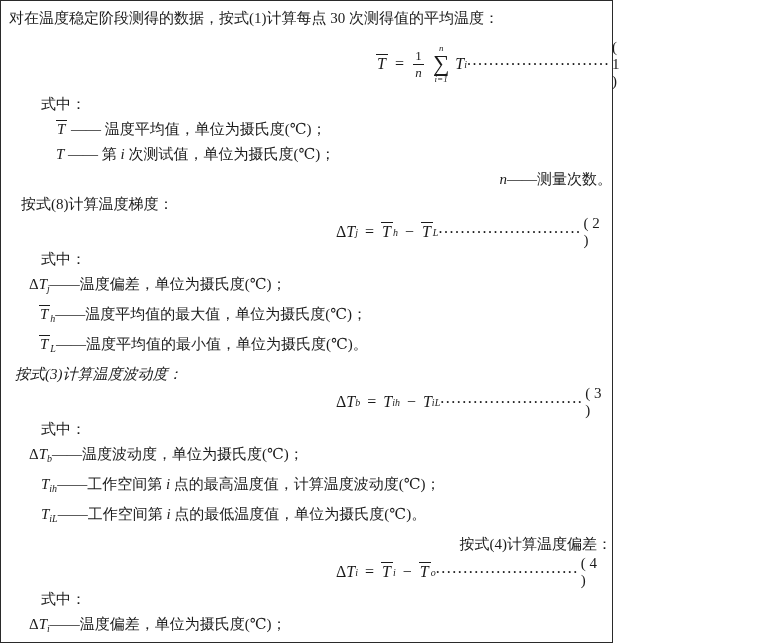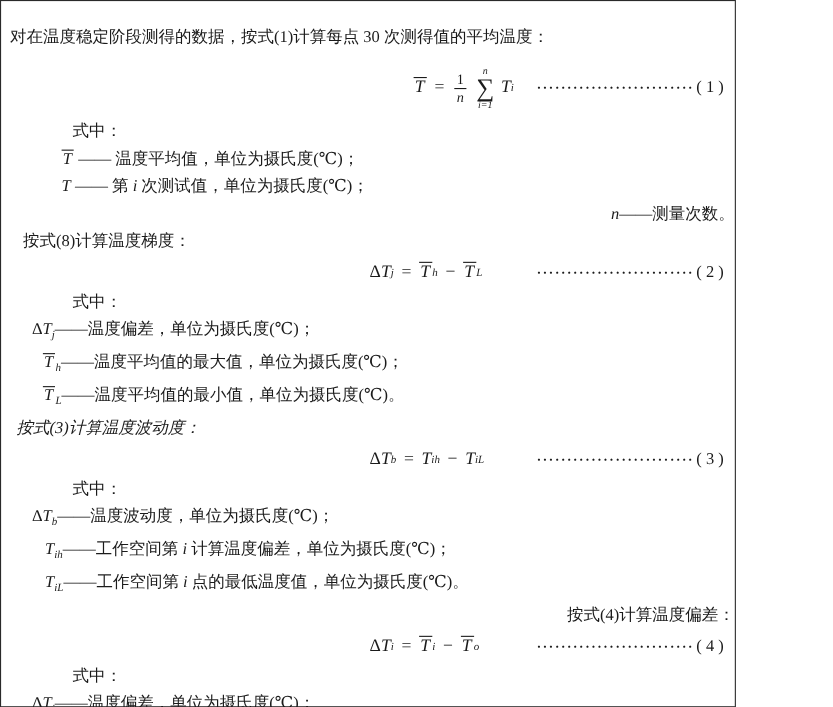--- a/index.html
+++ b/index.html
@@ -1,26 +1,26 @@
 <!DOCTYPE html>
 <html><head>
 <meta charset="utf-8">
 <style>
   html,body{margin:0;padding:0;background:#ffffff;}
   body{width:757px;height:643px;overflow:hidden;
        font-family:"Liberation Serif","DejaVu Serif",serif;
        color:#1b1b1b;-webkit-font-smoothing:antialiased;}
-  .page{box-sizing:border-box;width:669px;height:643px;border:1px solid #2a2a2a;
-        background:#fff;padding-top:24px;position:relative;}
+  .page{box-sizing:border-box;width:613px;height:643px;border:1px solid #2a2a2a;
+        background:#fff;padding-top:8px;position:relative;}
   .row{font-size:15px;line-height:18px;margin:0 0 7px 0;white-space:nowrap;}
   .intro{padding-left:8px;margin-bottom:10px;}
   .heading2{padding-left:20px;}
   .heading3{padding-left:14px;font-style:italic;}
   .heading4{padding-left:8px;text-align:right;}
-  .where{padding-left:40px;margin-left:25px;}
+  .where{padding-left:40px;}
   .ind-55{padding-left:55px;}
   .ind-62{padding-left:62px;text-align:right;}
   .ind-28{padding-left:28px;}
   .ind-38{padding-left:38px;}
   .ind-40{padding-left:40px;}
   .var{font-style:italic;}
   .sub{font-size:10px;font-style:italic;vertical-align:-3px;letter-spacing:0;}
   .ol{display:inline-block;border-top:1.2px solid currentColor;padding:1px 2px 0 1px;
       margin-top:-2px;line-height:1.05;}
   
@@ -130,21 +130,21 @@
     <span class="leader">
       <span class="dots">··························</span>
       <span class="fnum">( 3 )</span>
     </span>
   </div>
 
   <div class="row where">式中：</div>
 
   <div class="row ind-28"><span class="delta">Δ</span><span class="var">T</span><span class="sub">b</span><span>——温度波动度，单位为摄氏度(℃)；</span></div>
 
-  <div class="row ind-40"><span class="var">T</span><span class="sub">ih</span><span>——工作空间第 </span><span class="var">i</span><span> 计算温度偏差，单位为摄氏度(℃)；</span></div>
+  <div class="row ind-40"><span class="var">T</span><span class="sub">ih</span><span>——工作空间第 </span><span class="var">i</span><span> 点的最高温度值，计算温度波动度(℃)；</span></div>
 
   <div class="row ind-40"><span class="var">T</span><span class="sub">iL</span><span>——工作空间第 </span><span class="var">i</span><span> 点的最低温度值，单位为摄氏度(℃)。</span></div>
 
   <div class="row heading4">按式(4)计算温度偏差：</div>
 
   <div class="formula-row short">
     <span class="f-spacer sp-335"></span>
     <span class="formula">
         <span class="delta">Δ</span>
         <span class="var">T</span>

